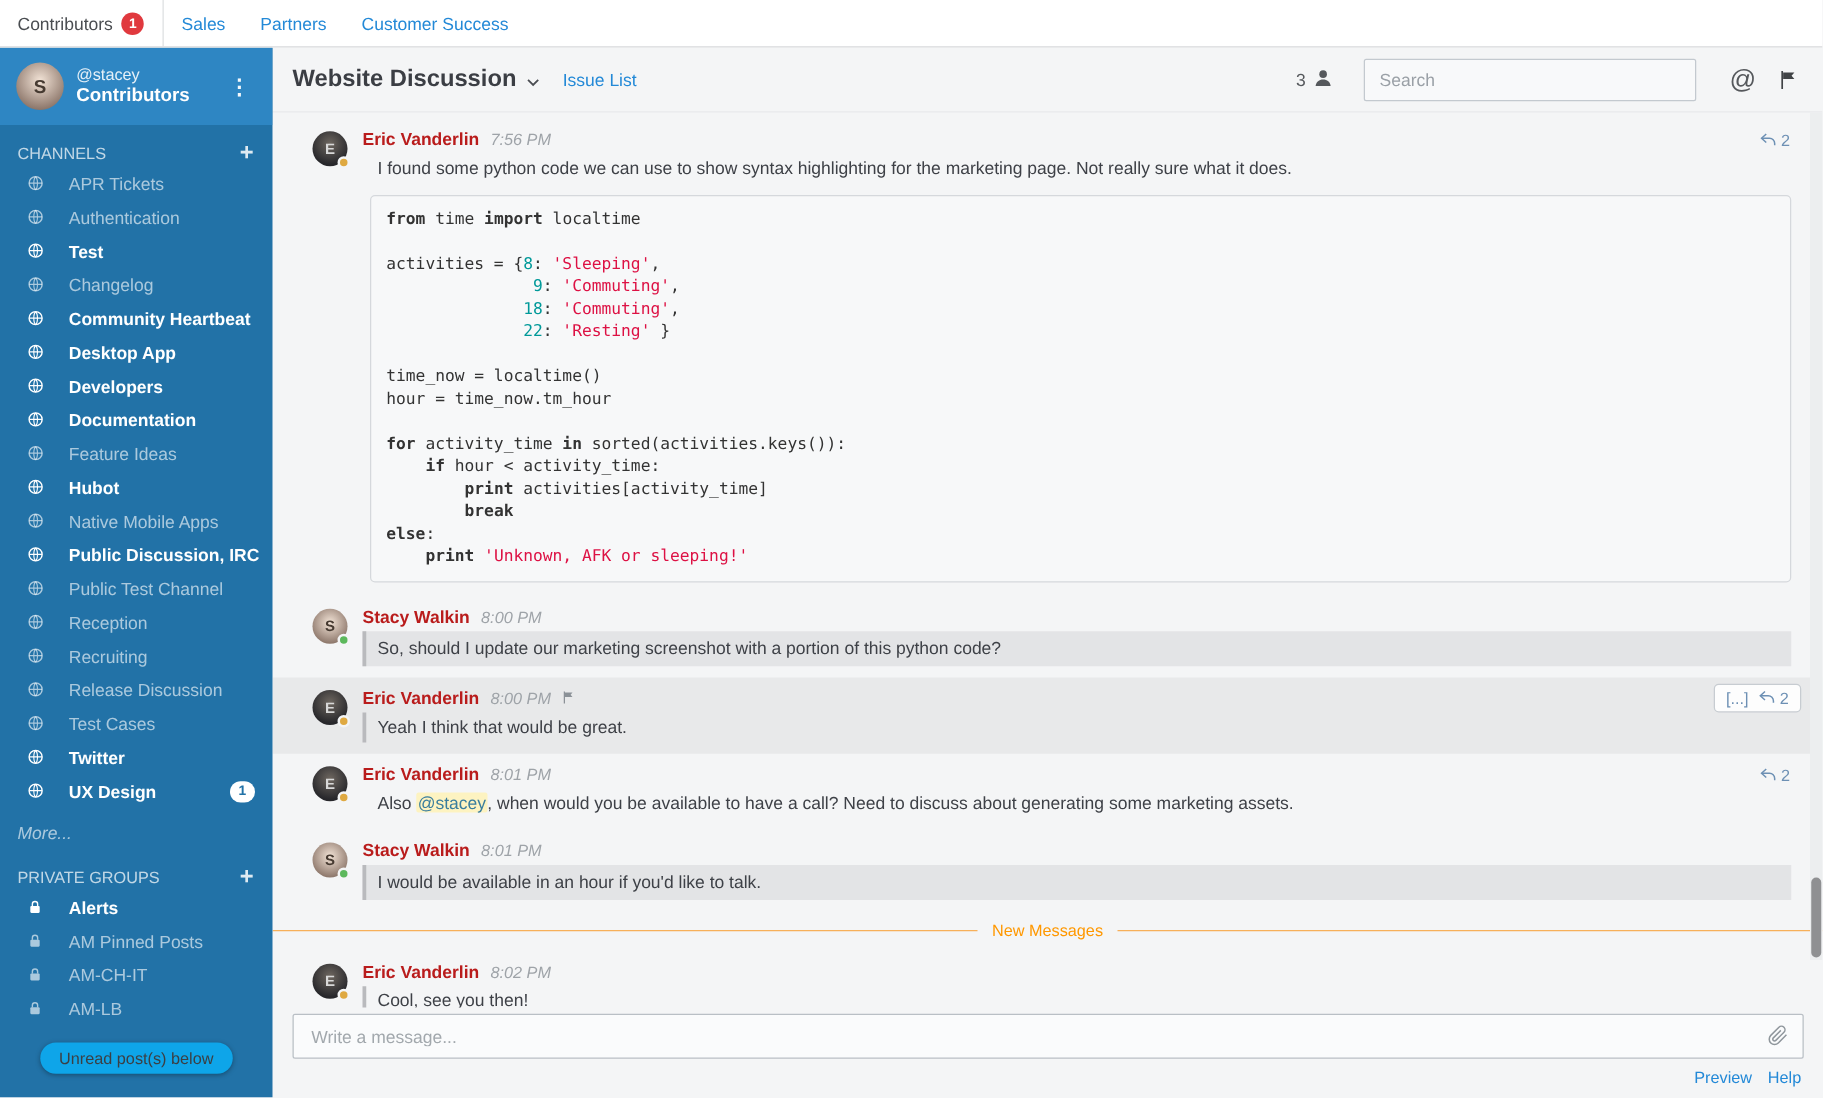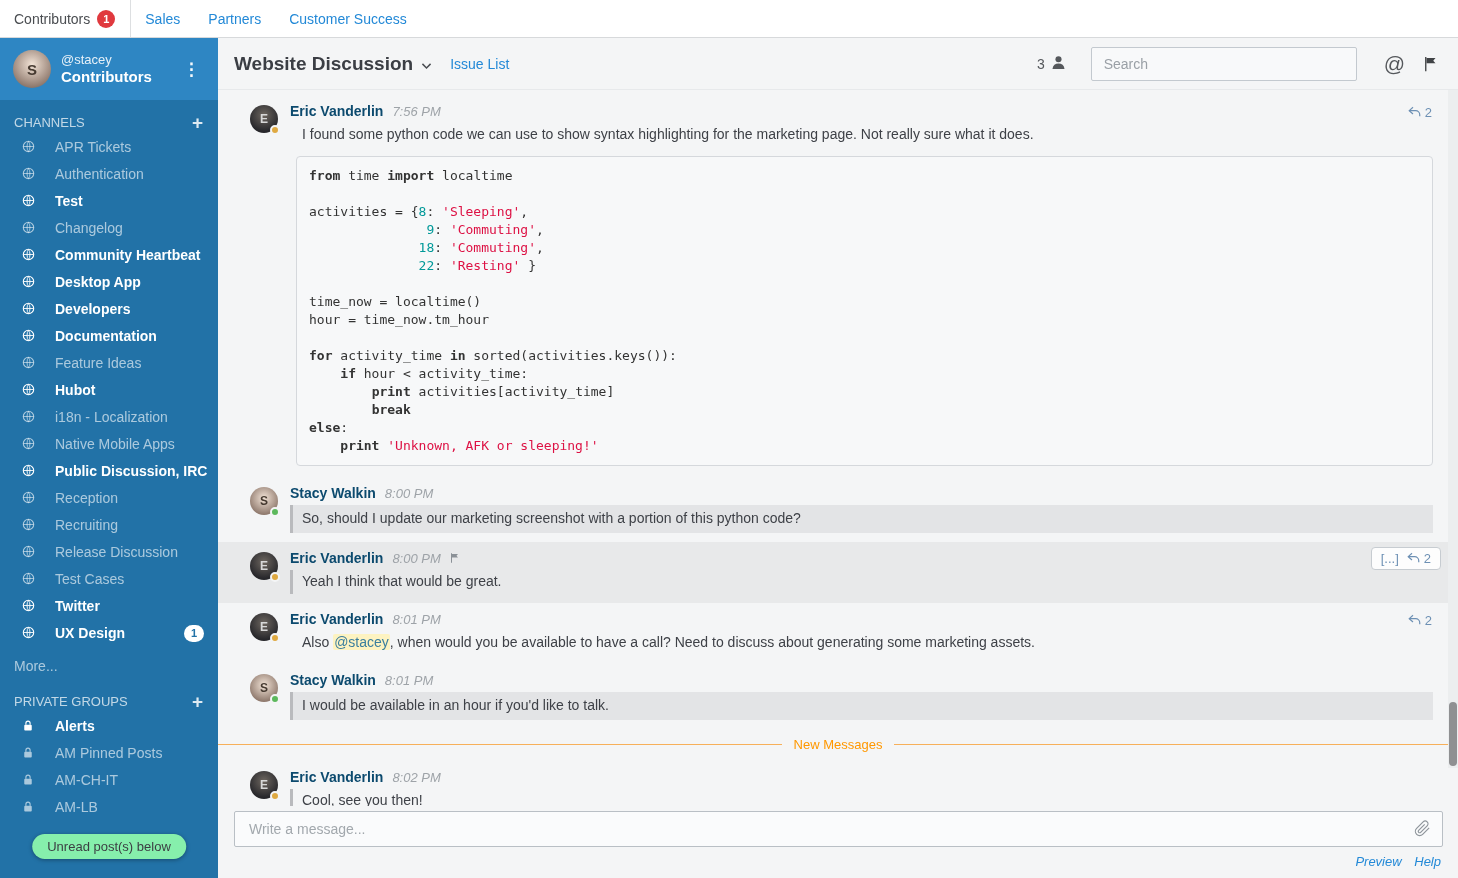--- a/index.html
+++ b/index.html
@@ -31,23 +31,23 @@
   .sb-section-title { display:flex; align-items:center; padding:15px 15px 9px 14px;
                       font-size:13px; color:rgba(255,255,255,.72); }
   .sb-plus { margin-left:auto; font-size:19px; font-weight:bold; color:rgba(255,255,255,.85); cursor:pointer; line-height:14px; }
   .sb-item { height:27px; display:flex; align-items:flex-start; padding:0 14px 0 22px;
              font-size:14px; color:rgba(255,255,255,.62); cursor:pointer; white-space:nowrap;gap:10px; }
   .sb-item .sb-icon { width:14px; height:14px; margin-right:9px; flex:none; display:flex; align-items:center; }
   .sb-item.unread { color:#fff; font-weight:bold; }
   .sb-badge { margin-left:auto; background:#fff; color:var(--sidebar_bg); font-size:11px; font-weight:bold;
               border-radius:10px; padding:2px 7px; line-height:13px; }
   .sb-more { height:27px; display:flex; align-items:center; padding-left:14px;
-             font-size:14px; color:rgba(255,255,255,.62); cursor:pointer; }
+             font-size:14px; color:rgba(255,255,255,.62); cursor:pointer;font-style:italic; }
   .unread-pill { position:absolute; bottom:19px; left:50%; transform:translateX(-50%);
-                 background:#86efac; color:#3c3f43; font-size:13px; padding:5px 15px; border-radius:14px;
+                 background:#0ea5e9; color:#3c3f43; font-size:13px; padding:5px 15px; border-radius:14px;
                  white-space:nowrap; box-shadow:0 1px 4px rgba(0,0,0,.35); cursor:pointer; z-index:25; }
 
   
   .main { position:absolute; top:38px; left:218px; right:0; bottom:0; background:#f4f5f6;
           display:flex; flex-direction:column;justify-content:space-between; }
   .channel-header { height:52px; flex:none; display:flex; align-items:center; padding:0 16px;
                     border-bottom:1px solid #e7e9eb; }
   .ch-title { font-size:19px; font-weight:bold; color:#3b3e44; display:flex; align-items:center; gap:7px; cursor:pointer; }
   .ch-chevron { display:flex; margin-top:3px; }
   .ch-link { margin-left:17px; font-size:14px; color:var(--accent_blue); cursor:pointer; text-decoration:none; }
@@ -67,21 +67,21 @@
   .avatar { width:28px; height:28px; border-radius:50%; flex:none; position:relative; margin-top:2px;
             display:flex; align-items:center; justify-content:center; font-size:12px; font-weight:bold; cursor:pointer; }
   .avatar.dark  { background:radial-gradient(circle at 50% 36%, #6e6760, #27272b 72%); color:#d8d8d8; }
   .avatar.light { background:radial-gradient(circle at 50% 40%, #f2e3d6, #8a7468 78%); color:#463a31; }
   .status-dot { position:absolute; right:-2px; bottom:-2px; width:10px; height:10px; border-radius:50%;
                 border:2px solid #f4f5f6; }
   .status-dot.online { background:var(--status_online); }
   .status-dot.away   { background:var(--status_away); }
   .msg-content { flex:1; margin-left:12px; margin-right:25px; min-width:0; }
   .msg-head { display:flex; align-items:baseline; margin-bottom:4px; }
-  .msg-author { font-size:14px; font-weight:bold; color:#0c4a6e; cursor:pointer; }
+  .msg-author { font-size:14px; font-weight:bold; color:#b91c1c; cursor:pointer; }
   .msg-time { font-size:13px; color:#9ea3a8; margin-left:9px;font-style:italic; }
   .msg-flag { margin-left:8px; display:flex; align-self:center; cursor:pointer; }
   .msg-body { font-size:14px; color:#3e4147; line-height:19px; padding:2px 8px 3px 9px;
               border-left:3px solid transparent; white-space:pre-wrap; }
   .msg-body.barred { border-left-color:#b9babd; }
   .msg-body.highlighted { background:#e3e4e6; border-left-color:#b9babd; padding-top:4px; padding-bottom:5px; }
   .mention { color:var(--mention_text); background:var(--mention_bg); border-radius:2px; padding:0 1px; cursor:pointer; }
 
   .reply-badge { position:absolute; top:10px; right:26px; display:flex; align-items:center; gap:3px;
                  color:var(--reply_icon_blue); font-size:13px; cursor:pointer; }
@@ -106,21 +106,21 @@
   .nm-label { margin:0 12px; font-size:13px; color:var(--new_messages_orange); }
 
   
   .composer-wrap { flex:none; padding:5px 15px 0 16px; position:relative; }
   .composer-input { width:100%; height:36px; border:1px solid #b9bfc5; border-radius:2px; background:#fafbfc;
                     font-size:14px; color:#444; padding:0 40px 0 14px; outline:none;
                     font-family:"Liberation Sans", sans-serif; }
   .composer-input::placeholder { color:#a2a8ad; }
   .paperclip { position:absolute; right:27px; top:14px; cursor:pointer; display:flex; }
   .composer-links { flex:none; text-align:right; padding:7px 17px 9px 0; font-size:13px; }
-  .composer-links span { color:var(--accent_blue); cursor:pointer; margin-left:9px;font-style:italic; }
+  .composer-links span { color:var(--accent_blue); cursor:pointer; margin-left:9px; }
 
   
   .scroll-track { position:absolute; right:0; top:52px; bottom:110px; width:10px; background:#eceeef; }
   .scroll-thumb { position:absolute; right:1px; width:8px; height:64px; bottom:2px; background:#8f9092; border-radius:4px; }
 </style>
 </head>
 <body>
 
 <div class="app">
 
@@ -258,41 +258,41 @@
     <span class="sb-label">Hubot</span>
 
   </div>
         <div class="sb-item">
     <span class="sb-icon">
       <svg width="13" height="13" viewBox="0 0 16 16">
               <circle cx="8" cy="8" r="6.4" fill="none" stroke="currentColor" stroke-width="1.4"></circle>
               <path d="M1.8 8h12.4M8 1.7c2.4 2.1 2.4 10.5 0 12.6M8 1.7c-2.4 2.1-2.4 10.5 0 12.6" fill="none" stroke="currentColor" stroke-width="1.1"></path>
             </svg>
     </span>
-    <span class="sb-label">i18n - Localization</span>
-
-  </div>
-        <div class="sb-item">
-    <span class="sb-icon">
-      <svg width="13" height="13" viewBox="0 0 16 16">
-              <circle cx="8" cy="8" r="6.4" fill="none" stroke="currentColor" stroke-width="1.4"></circle>
-              <path d="M1.8 8h12.4M8 1.7c2.4 2.1 2.4 10.5 0 12.6M8 1.7c-2.4 2.1-2.4 10.5 0 12.6" fill="none" stroke="currentColor" stroke-width="1.1"></path>
-            </svg>
-    </span>
     <span class="sb-label">Native Mobile Apps</span>
 
   </div>
         <div class="sb-item unread">
     <span class="sb-icon">
       <svg width="13" height="13" viewBox="0 0 16 16">
               <circle cx="8" cy="8" r="6.4" fill="none" stroke="currentColor" stroke-width="1.4"></circle>
               <path d="M1.8 8h12.4M8 1.7c2.4 2.1 2.4 10.5 0 12.6M8 1.7c-2.4 2.1-2.4 10.5 0 12.6" fill="none" stroke="currentColor" stroke-width="1.1"></path>
             </svg>
     </span>
     <span class="sb-label">Public Discussion, IRC</span>
+
+  </div>
+        <div class="sb-item">
+    <span class="sb-icon">
+      <svg width="13" height="13" viewBox="0 0 16 16">
+              <circle cx="8" cy="8" r="6.4" fill="none" stroke="currentColor" stroke-width="1.4"></circle>
+              <path d="M1.8 8h12.4M8 1.7c2.4 2.1 2.4 10.5 0 12.6M8 1.7c-2.4 2.1-2.4 10.5 0 12.6" fill="none" stroke="currentColor" stroke-width="1.1"></path>
+            </svg>
+    </span>
+    <span class="sb-label">Public Test Channel</span>
 
   </div>
         <div class="sb-item">
     <span class="sb-icon">
       <svg width="13" height="13" viewBox="0 0 16 16">
               <circle cx="8" cy="8" r="6.4" fill="none" stroke="currentColor" stroke-width="1.4"></circle>
               <path d="M1.8 8h12.4M8 1.7c2.4 2.1 2.4 10.5 0 12.6M8 1.7c-2.4 2.1-2.4 10.5 0 12.6" fill="none" stroke="currentColor" stroke-width="1.1"></path>
             </svg>
     </span>
     <span class="sb-label">Reception</span>

